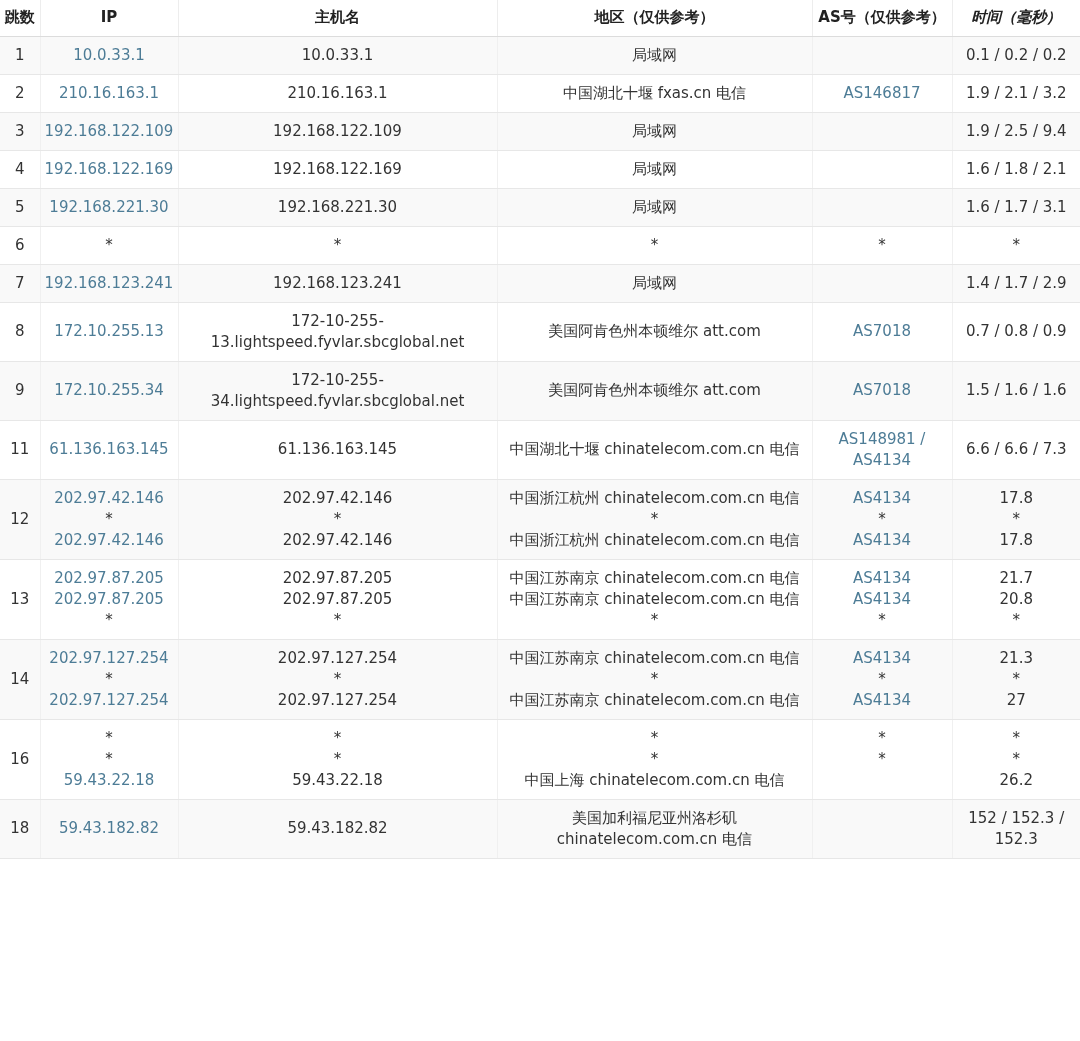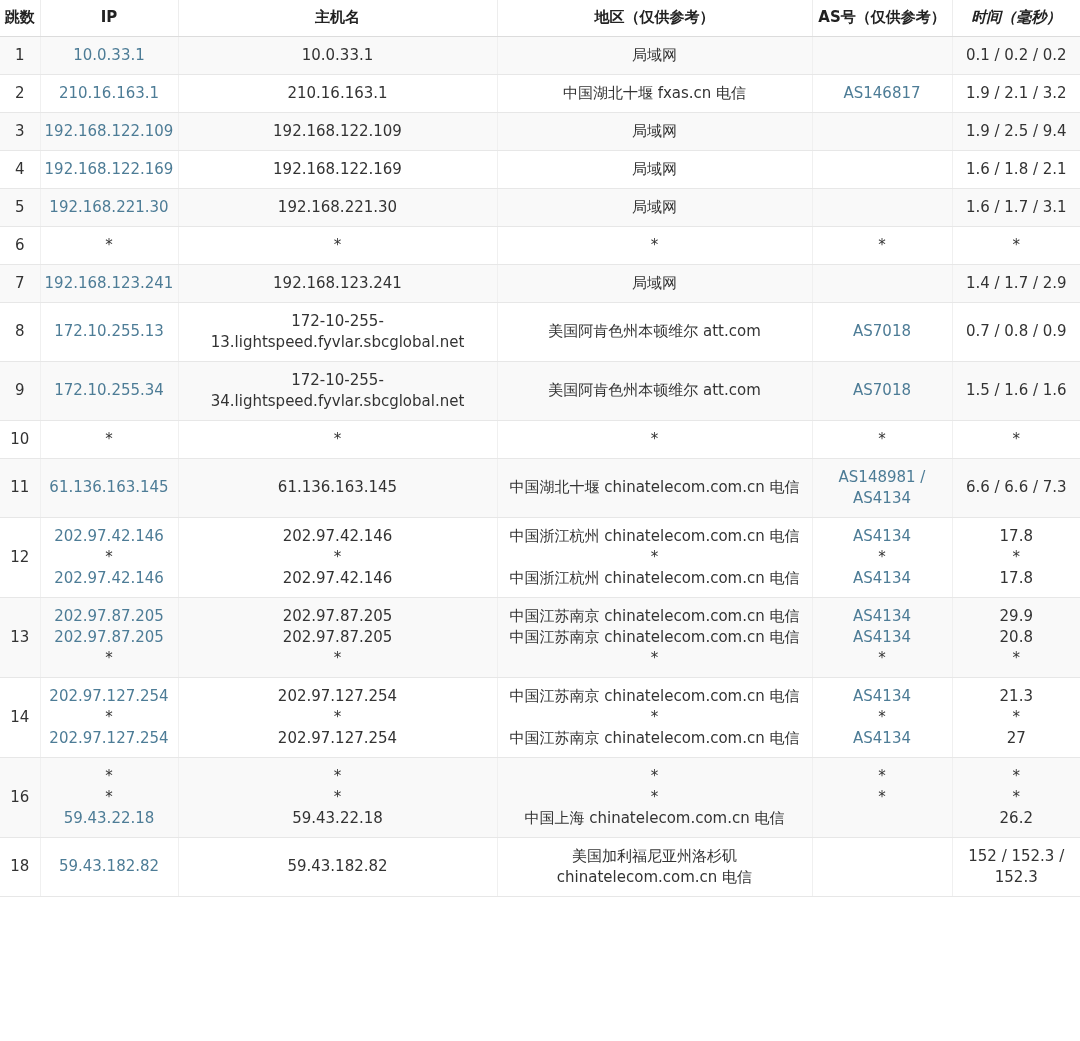--- a/index.html
+++ b/index.html
@@ -278,40 +278,20 @@
           </td>
           <td>
             <div class="line link">AS7018</div>
           </td>
           <td>
             <div class="line">1.5 / 1.6 / 1.6</div>
           </td>
         </tr>
         <tr>
           <td>
-            <div class="line">10</div>
-          </td>
-          <td>
-            <div class="line">*</div>
-          </td>
-          <td>
-            <div class="line">*</div>
-          </td>
-          <td>
-            <div class="line">*</div>
-          </td>
-          <td>
-            <div class="line">*</div>
-          </td>
-          <td>
-            <div class="line">*</div>
-          </td>
-        </tr>
-        <tr>
-          <td>
             <div class="line">11</div>
           </td>
           <td>
             <div class="line link">61.136.163.145</div>
           </td>
           <td>
             <div class="line">61.136.163.145</div>
           </td>
           <td>
             <div class="line">中国湖北十堰 chinatelecom.com.cn 电信</div>
@@ -371,21 +351,21 @@
             <div class="line">中国江苏南京 chinatelecom.com.cn 电信</div>
             <div class="line">中国江苏南京 chinatelecom.com.cn 电信</div>
             <div class="line">*</div>
           </td>
           <td>
             <div class="line link">AS4134</div>
             <div class="line link">AS4134</div>
             <div class="line">*</div>
           </td>
           <td>
-            <div class="line">29.9</div>
+            <div class="line">21.7</div>
             <div class="line">20.8</div>
             <div class="line">*</div>
           </td>
         </tr>
         <tr>
           <td>
             <div class="line">14</div>
           </td>
           <td>
             <div class="line link">202.97.127.254</div>

